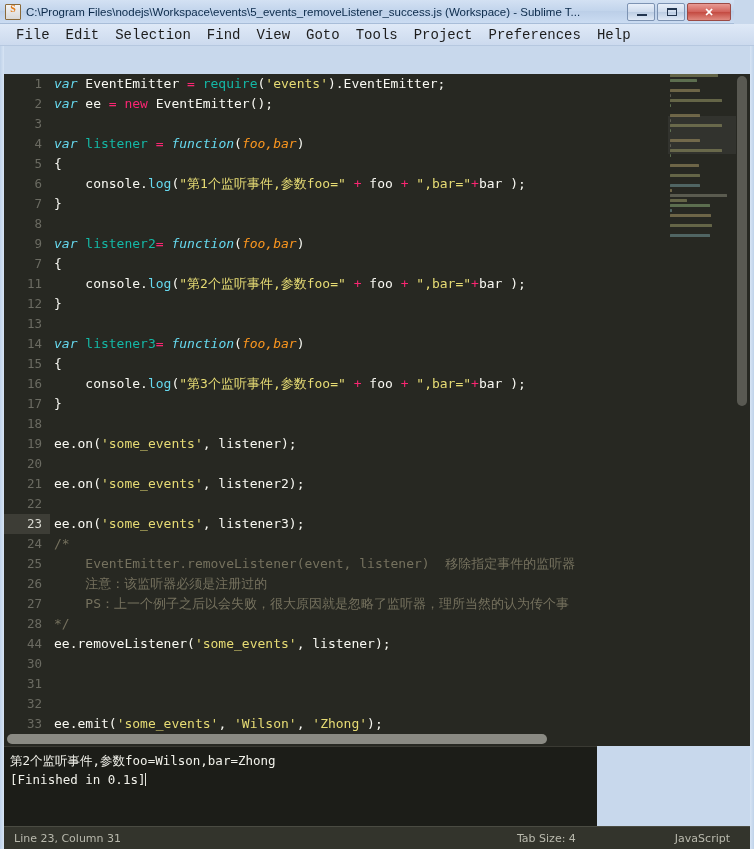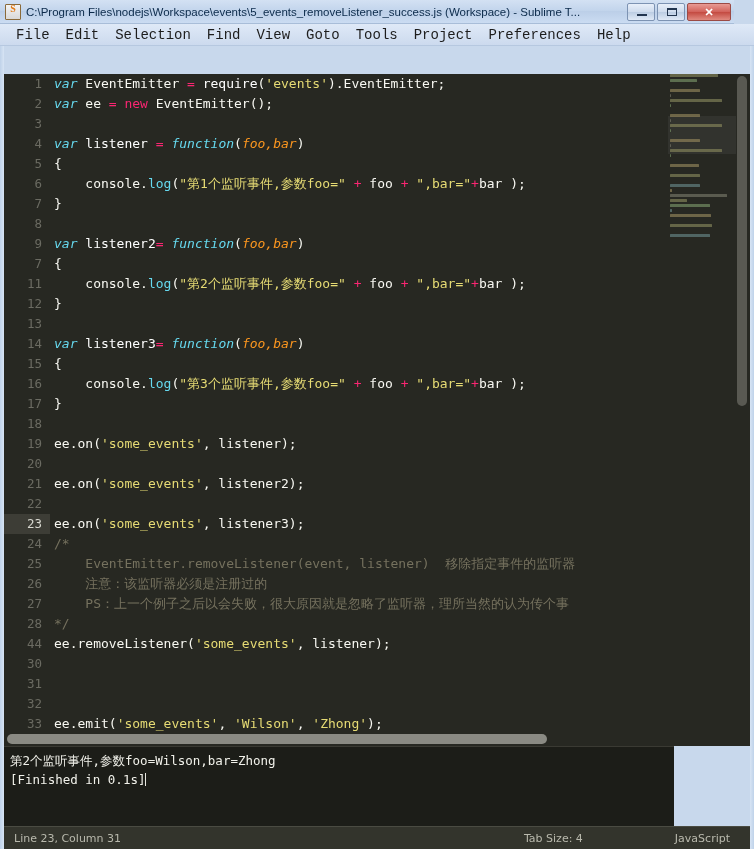--- a/index.html
+++ b/index.html
@@ -221,21 +221,21 @@
     font-family: "DejaVu Sans Mono", monospace;
     font-size: 13px;
     color: #f8f8f2;
     line-height: 20px;
     height: 20px;
     white-space: pre;
     padding-left: 4px;
   }
   .kw      { color: #66d9ef; font-style: italic; }
   .kw2     { color: #f92672; }
-  .fn      { color: #ffffff; }
+  .fn      { color: #14b8a6; }
   .fnkw    { color: #66d9ef; font-style: italic; }
   .str     { color: #e6db74; }
   .op      { color: #f92672; }
   .param   { color: #fd971f; font-style: italic; }
   .prop    { color: #66d9ef; }
   .plain   { color: #f8f8f2; }
   .comment { color: #75715e; }
   .punct   { color: #f8f8f2; }
 
   
@@ -284,21 +284,21 @@
     left: 3px; top: 2px;
     width: 540px; height: 10px;
     background: #8a8a83;
     border-radius: 5px;
   }
 
   
   .console {
     position: absolute;
     left: 4px; top: 746px;
-    width: 670px; height: 80px;
+    width: 593px; height: 80px;
     background: #1c1d18;
     border-top: 1px solid #3a3a33;
     box-sizing: border-box;
     padding: 4px 6px 0 6px;
     overflow: hidden;
   }
   .console-line {
     font-family: "DejaVu Sans Mono", monospace;
     font-size: 12.5px;
     color: #f1f1ea;
@@ -316,20 +316,21 @@
   
   .statusbar {
     position: absolute;
     left: 4px; top: 826px;
     width: 746px; height: 23px;
     background: #33342c;
     border-top: 1px solid #4a4b42;
     box-sizing: border-box;
     display: flex;
     align-items: center;
+    gap: 7px;
   }
   .status-left {
     font-size: 11px;
     color: #b9b9ad;
     margin-left: 10px;
     flex: 1;
     font-family: "DejaVu Sans", sans-serif;
   }
   .status-tab {
     font-size: 11px;

